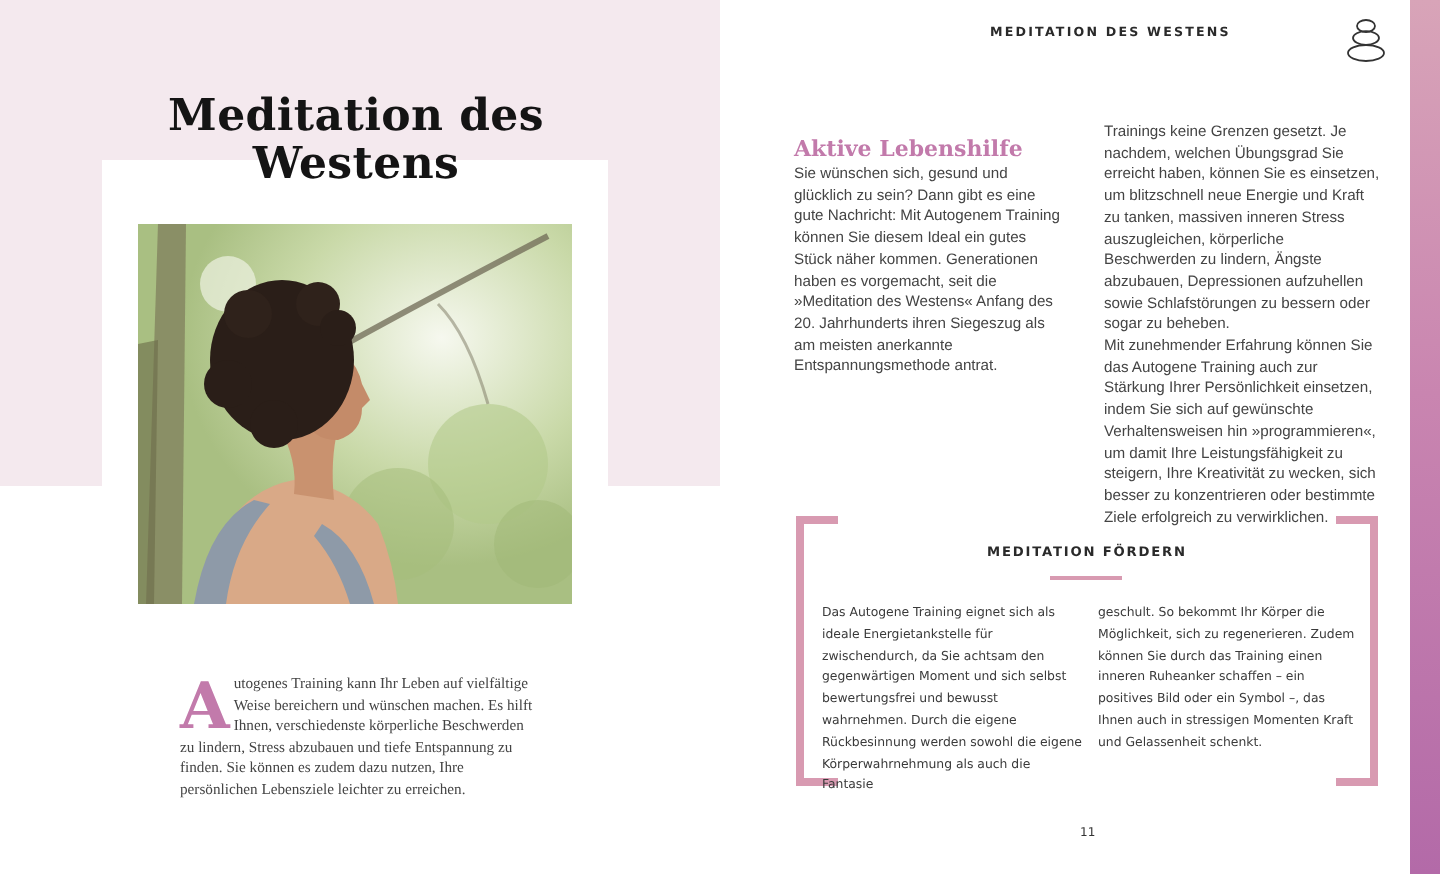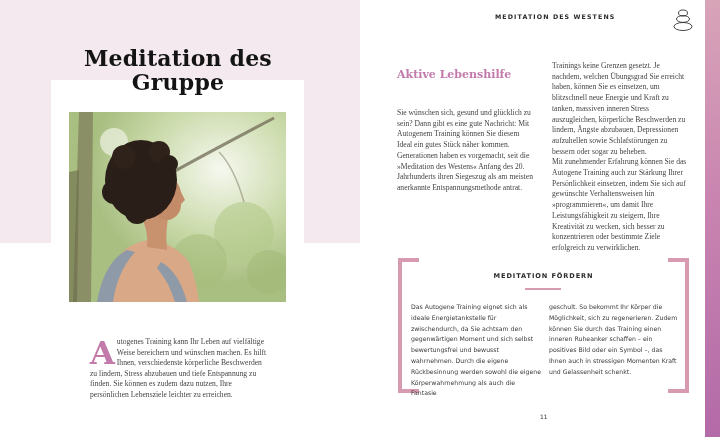--- a/index.html
+++ b/index.html
@@ -38,22 +38,22 @@
     .cairn-icon { position: absolute; left: 672px; top: 8px; width: 22px; height: 24px; }
     .edge-strip {
       position: absolute; left: 705px; top: 0; width: 15px; height: 437px;
       background: linear-gradient(180deg, #d8a4b8 0%, #c985b0 45%, #b36aa8 100%);
     }
 
     .section-heading {
       position: absolute; left: 397px; top: 68px;
       font-family: "DejaVu Serif", serif; font-size: 11px; color: #c27aab;
     }
-    .col { position: absolute; font-family: Liberation Serif, serif; font-size: 7.6px; line-height: 10.7px; color: #444; }
-    .col-1 { left: 397px; top: 82px; width: 137px; margin-top: 26px; }
+    .col { position: absolute; font-family: Liberation Sans, sans-serif; font-size: 7.6px; line-height: 10.7px; color: #444; }
+    .col-1 { left: 397px; top: 82px; width: 137px; }
     .col-2 { left: 552px; top: 61px; width: 138px; }
     .col p { margin: 0; }
 
     .box-bracket-left {
       position: absolute; left: 398px; top: 258px; width: 21px; height: 135px;
       border-left: 4px solid #d89ab1; border-top: 4px solid #d89ab1; border-bottom: 4px solid #d89ab1;
     }
     .box-bracket-right {
       position: absolute; left: 668px; top: 258px; width: 21px; height: 135px;
       border-right: 4px solid #d89ab1; border-top: 4px solid #d89ab1; border-bottom: 4px solid #d89ab1;
@@ -74,21 +74,21 @@
   </style>
 </head>
 <body>
 
 <div class="page-left">
   <div class="pink-bg"></div>
   <div class="white-panel"></div>
 
   <h1 class="title">
     <span>Meditation des</span><br>
-    <span>Gruppe</span>
+    <span>Westens</span>
   </h1>
 
   <div class="photo" aria-label="Woman with curly hair in profile, eyes closed, meditating outdoors among green trees">
     <svg viewBox="0 0 217 190" preserveAspectRatio="none">
       <defs>
         <radialGradient id="bokeh" cx="70%" cy="30%" r="60%">
           <stop offset="0%" stop-color="#f6f8ef"></stop>
           <stop offset="60%" stop-color="#c9d9a8"></stop>
           <stop offset="100%" stop-color="#a9bf82"></stop>
         </radialGradient>

